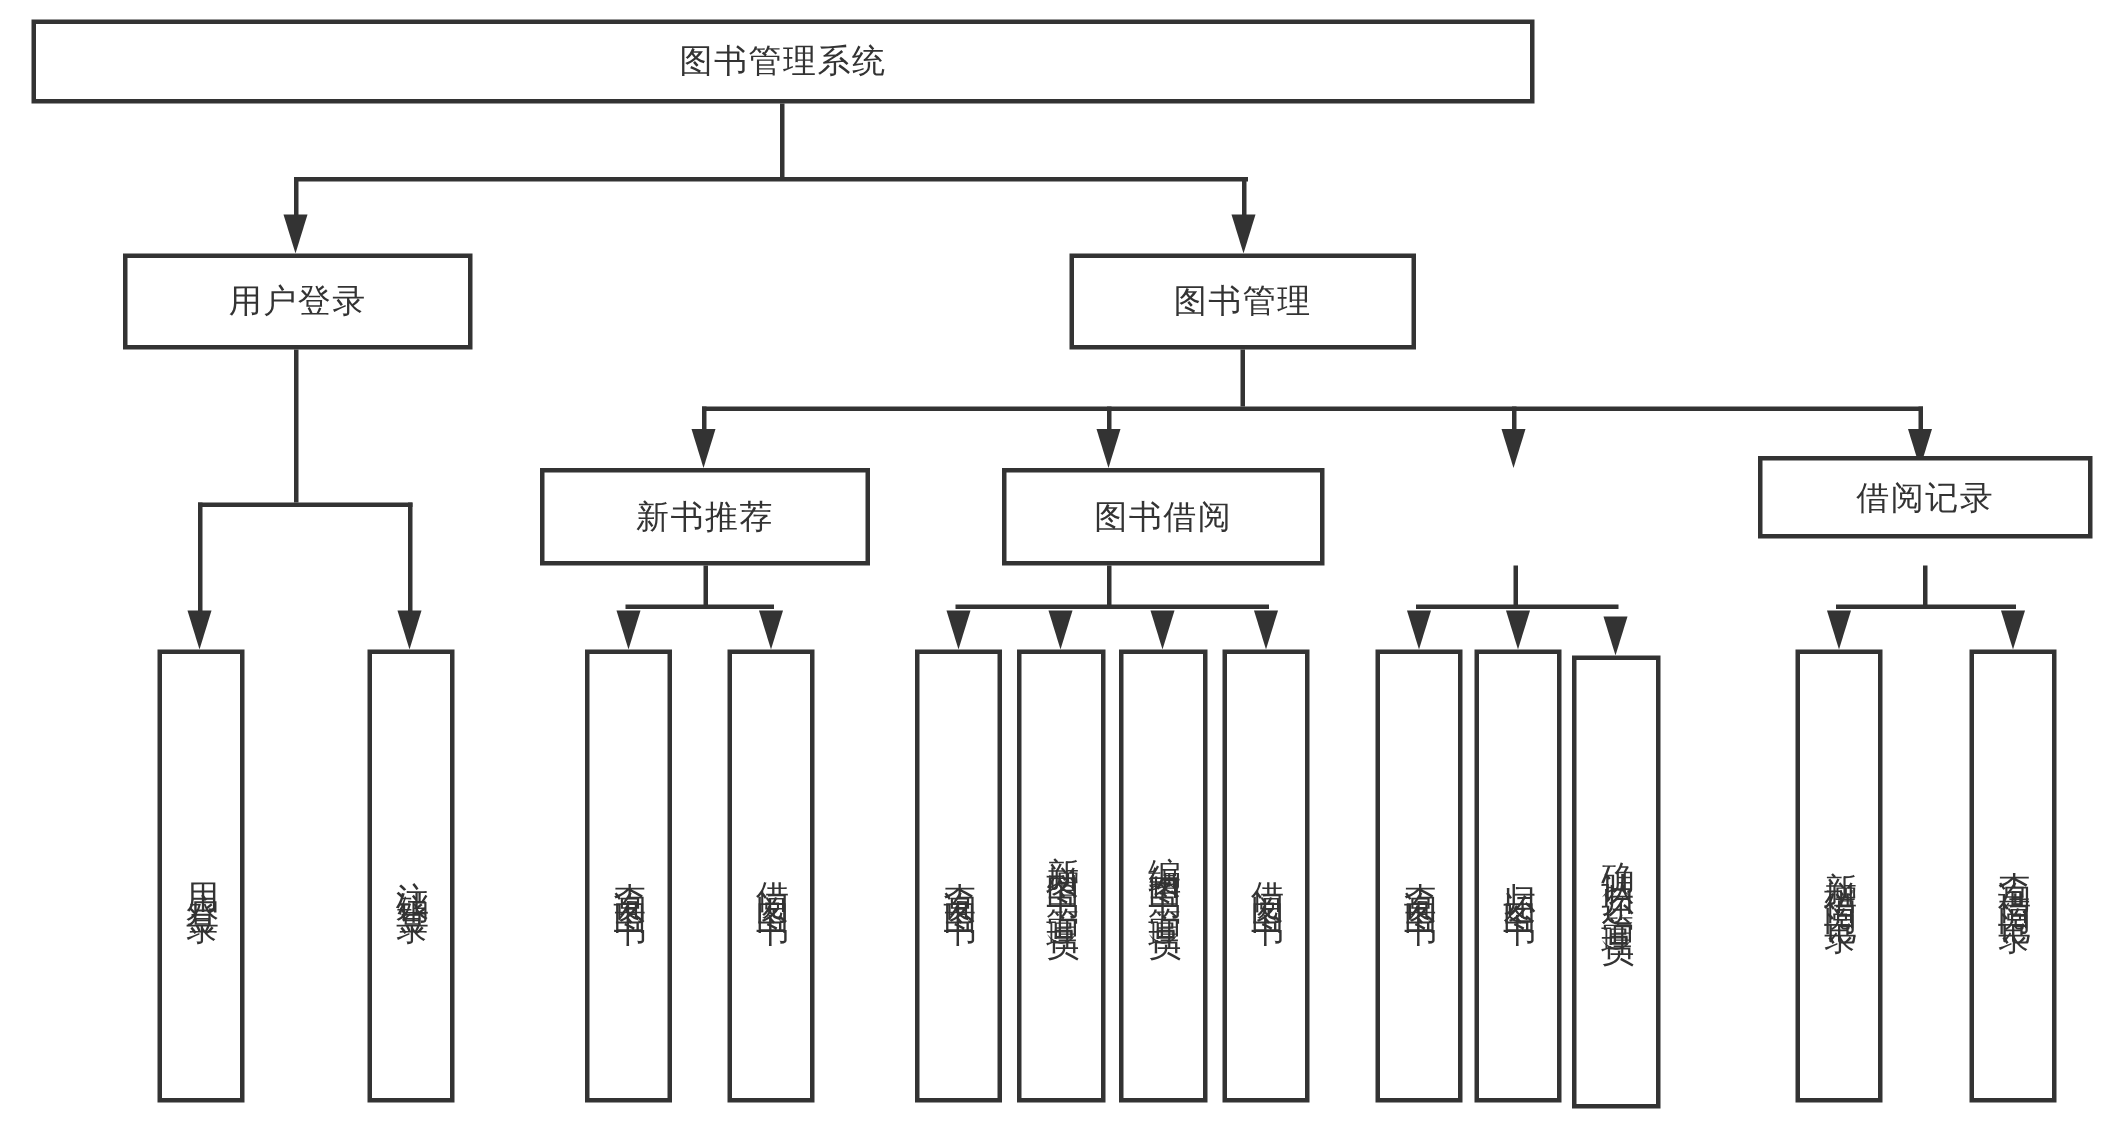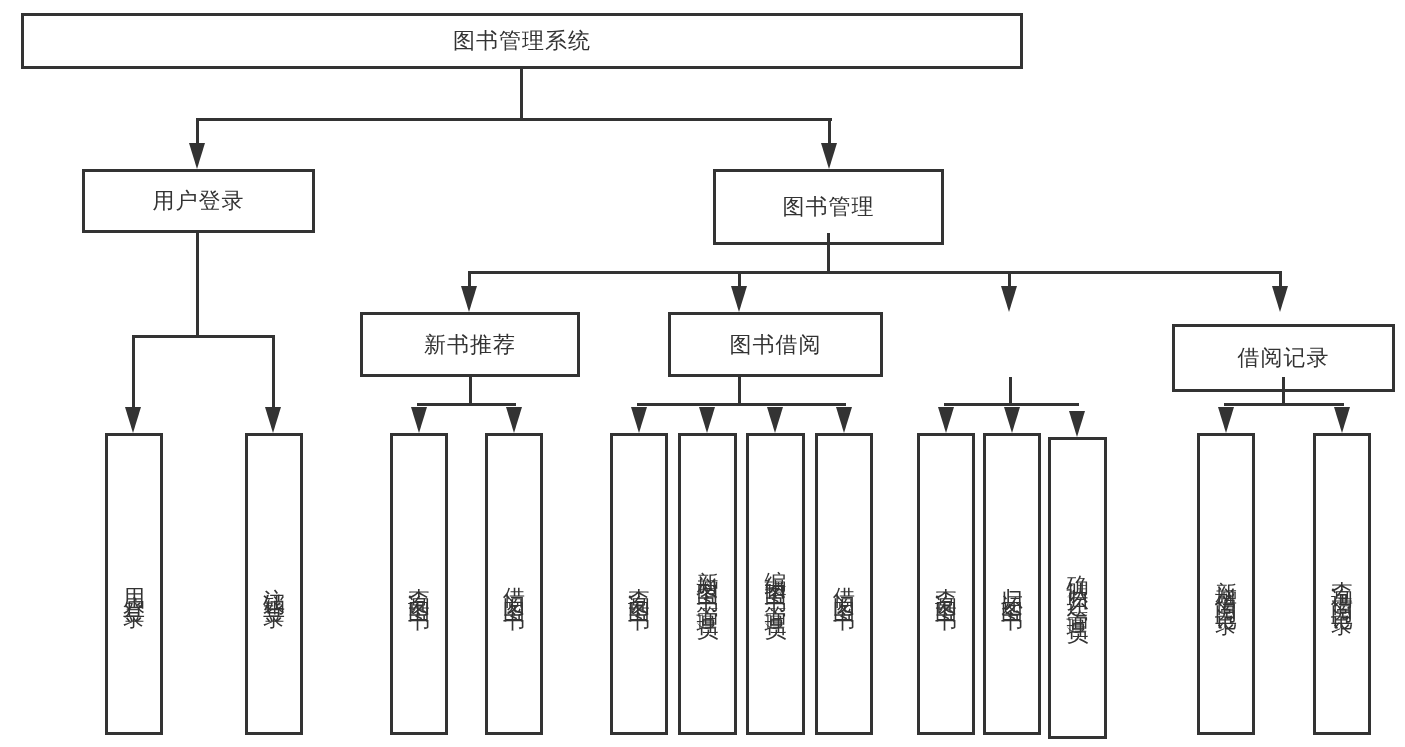--- a/index.html
+++ b/index.html
@@ -37,21 +37,21 @@
   <div class="box" style="left:21px;top:13px;width:1002px;height:56px;">图书管理系统</div>
 
   <div class="vline" style="left:520px;top:69px;height:51px;"></div>
   <div class="hline" style="left:196px;top:118px;width:636px;"></div>
   <div class="vline" style="left:196px;top:118px;height:27px;"></div>
   <div class="ahead" style="left:189px;top:143px;"></div>
   <div class="vline" style="left:828px;top:118px;height:27px;"></div>
   <div class="ahead" style="left:821px;top:143px;"></div>
 
   <div class="box" style="left:82px;top:169px;width:233px;height:64px;">用户登录</div>
-  <div class="box" style="left:713px;top:169px;width:231px;height:76px;text-align:right;">图书管理</div>
+  <div class="box" style="left:713px;top:169px;width:231px;height:64px;text-align:right;">图书管理</div>
 
   <div class="vline" style="left:196px;top:233px;height:102px;"></div>
   <div class="hline" style="left:132px;top:335px;width:143px;"></div>
   <div class="vline" style="left:132px;top:335px;height:74px;"></div>
   <div class="ahead" style="left:125px;top:407px;"></div>
   <div class="vline" style="left:272px;top:335px;height:74px;"></div>
   <div class="ahead" style="left:265px;top:407px;"></div>
 
   <div class="vline" style="left:827px;top:233px;height:38px;"></div>
   <div class="hline" style="left:468px;top:271px;width:814px;"></div>
@@ -59,21 +59,21 @@
   <div class="ahead" style="left:461px;top:286px;"></div>
   <div class="vline" style="left:738px;top:271px;height:17px;"></div>
   <div class="ahead" style="left:731px;top:286px;"></div>
   <div class="vline" style="left:1008px;top:271px;height:17px;"></div>
   <div class="ahead" style="left:1001px;top:286px;"></div>
   <div class="vline" style="left:1279px;top:271px;height:17px;"></div>
   <div class="ahead" style="left:1272px;top:286px;"></div>
 
   <div class="box" style="left:360px;top:312px;width:220px;height:65px;">新书推荐</div>
   <div class="box" style="left:668px;top:312px;width:215px;height:65px;text-align:center;">图书借阅</div>
-  <div class="box" style="left:1172px;top:324px;width:223px;height:68px;">借阅记录</div>
+  <div class="box" style="left:1172px;top:304px;width:223px;height:55px;">借阅记录</div>
 
   <div class="vline" style="left:469px;top:377px;height:27px;"></div>
   <div class="hline" style="left:417px;top:403px;width:99px;"></div>
   <div class="ahead" style="left:411px;top:407px;"></div>
   <div class="ahead" style="left:506px;top:407px;"></div>
 
   <div class="vline" style="left:738px;top:377px;height:27px;"></div>
   <div class="hline" style="left:637px;top:403px;width:209px;"></div>
   <div class="ahead" style="left:631px;top:407px;"></div>
   <div class="ahead" style="left:699px;top:407px;"></div>

